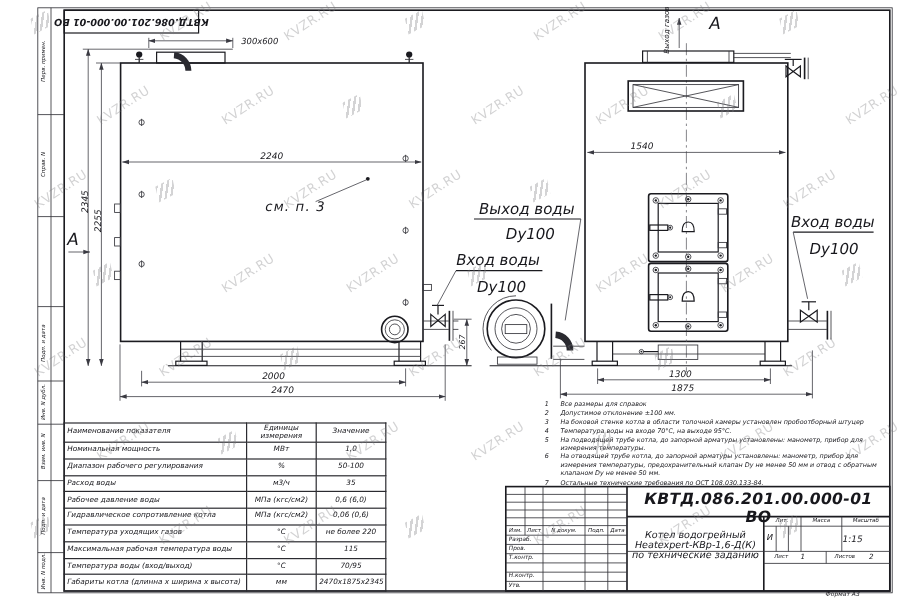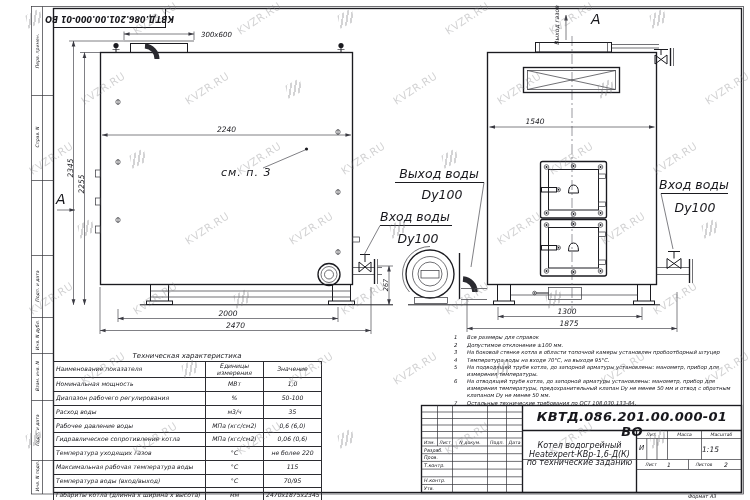--- a/index.html
+++ b/index.html
@@ -398,21 +398,20 @@
         <span class="n">6</span>
         <span class="x">На отводящей трубе котла, до запорной арматуры установлены: манометр, прибор для измерения температуры, предохранительный клапан Dу не менее 50 мм и отвод с обратным клапаном Dу не менее 50 мм.</span>
       </div>
   <div class="note">
         <span class="n">7</span>
         <span class="x">Остальные технические требования по ОСТ 108.030.133-84.</span>
       </div>
 </div>
 
 <div class="ov tt">
-  <div class="tt-title">Техническая характеристика</div>
   <table class="tt-tab">
     <colgroup>
           <col style="width:152px">
           <col style="width:58px">
           <col style="width:58px">
         </colgroup>
     <tbody>
           <tr>
       <th class="l" style="height:15px">Наименование показателя</th>
       <th class="c">Единицы измерения</th>

